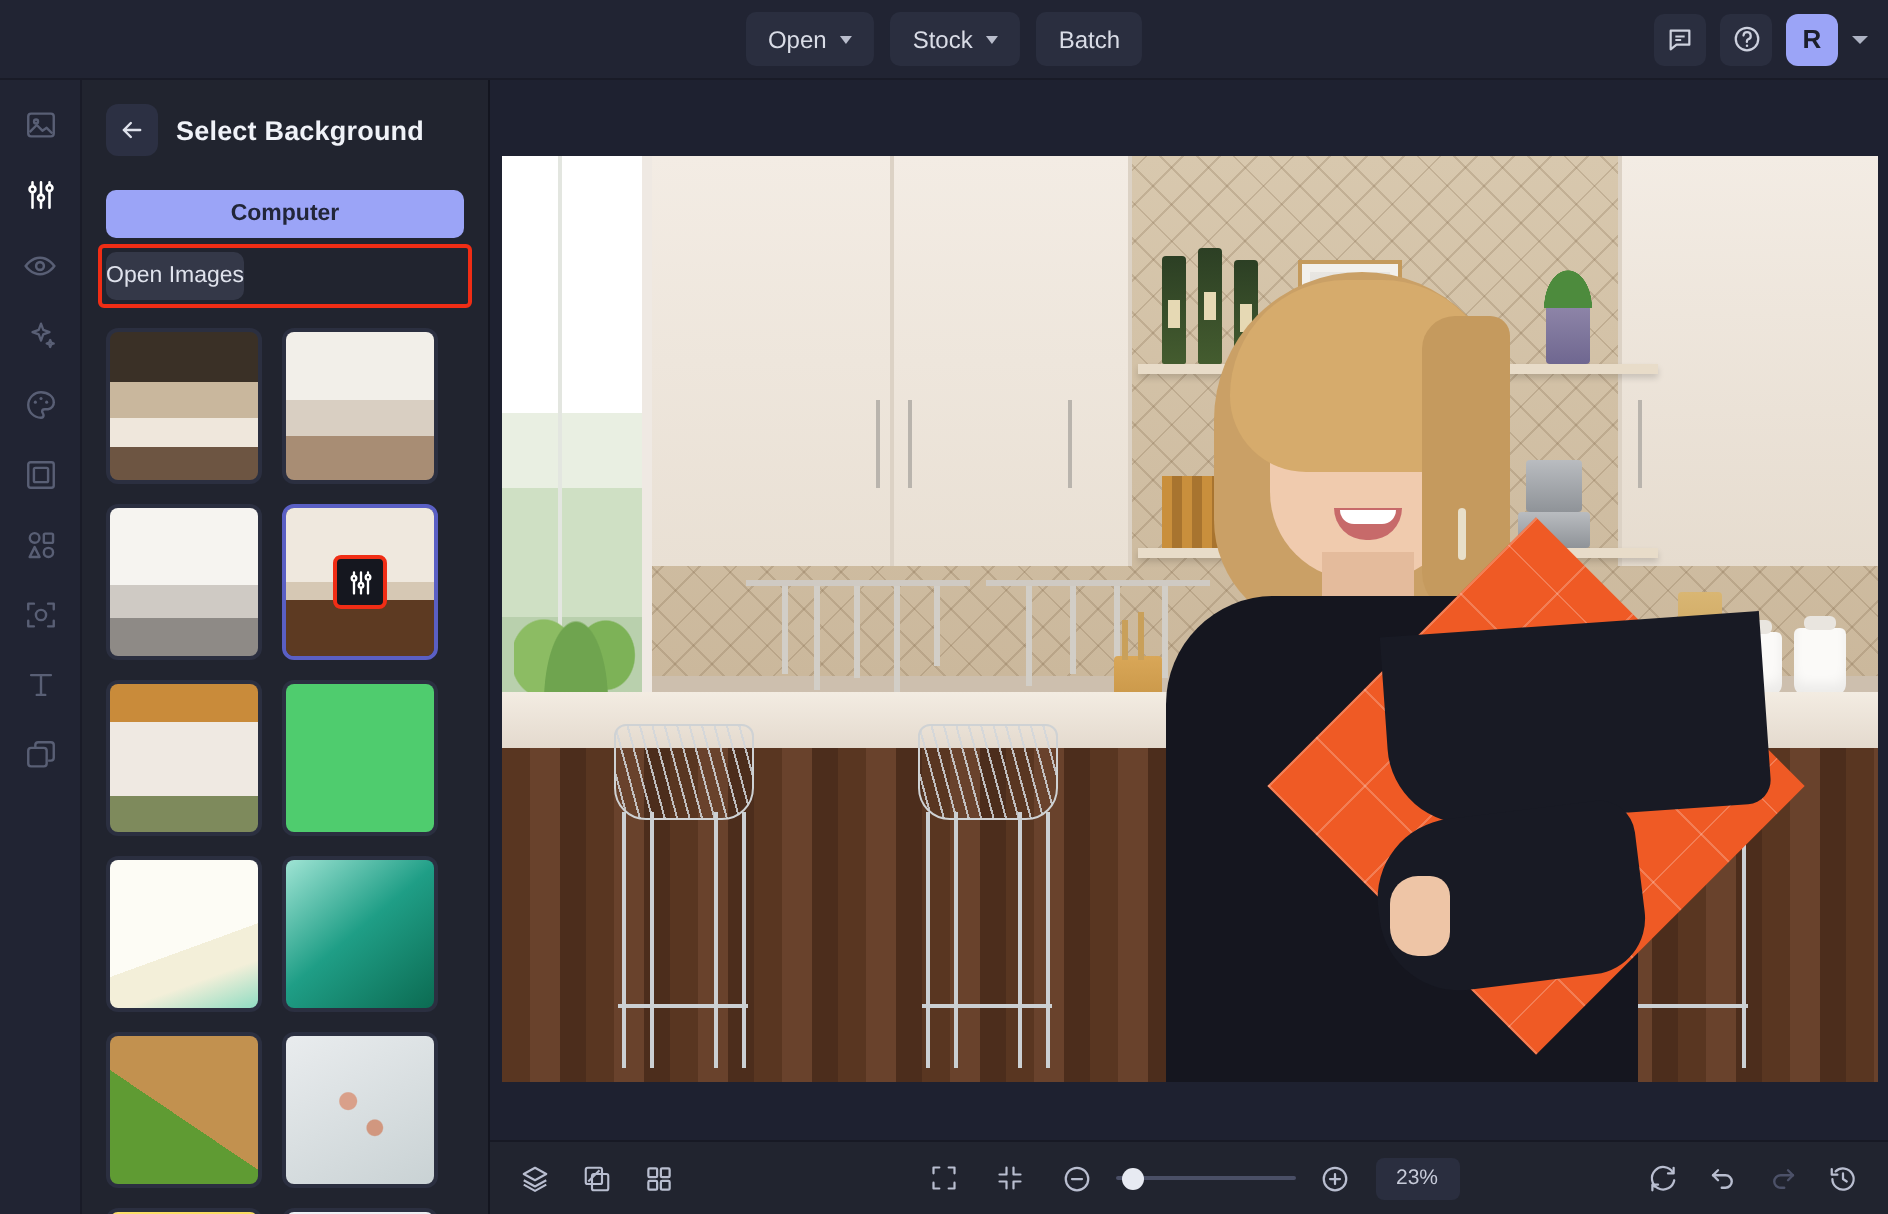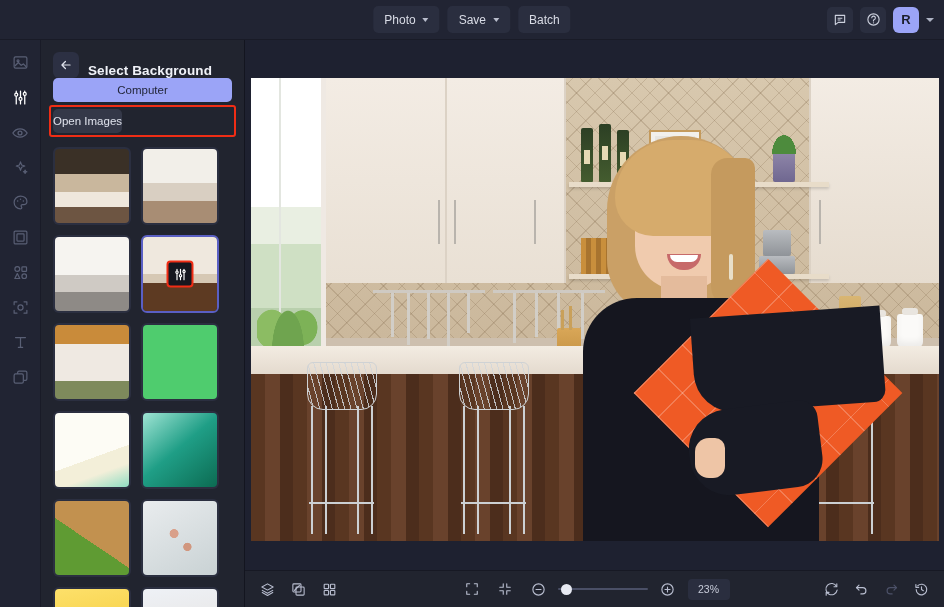--- a/index.html
+++ b/index.html
@@ -62,35 +62,35 @@
     cursor: pointer; color: #595f75;
   }
   .railbtn.active { color: #ffffff; }
 
   
   .panel {
     width: 204px; flex: 0 0 204px; background: #21242f;
     display: flex; flex-direction: column; min-height: 0;
     border-right: 1px solid #13151f;
   }
-  .panel-head { display: flex; align-items: flex-end; gap: 9px; padding: 12px 10px 0 12px; }
+  .panel-head { display: flex; align-items: center; gap: 9px; padding: 12px 10px 17px 12px; }
   .backbtn {
     width: 26px; height: 26px; border-radius: 6px; background: #2c3043;
     display: flex; align-items: center; justify-content: center; cursor: pointer; color: #dfe2ec;
     flex: 0 0 26px;
   }
   .panel-title { font-size: 13.5px; font-weight: bold; color: #f0f2f8; letter-spacing: .1px; }
 
   .seg { padding: 0 12px; display: flex; flex-direction: column; gap: 7px; }
   .segbtn {
     height: 24px; border-radius: 5px; font-size: 11.5px;
     display: flex; align-items: center; justify-content: center; cursor: pointer;
     border: none; font-family: inherit;
   }
-  .segbtn.primary { background: #9ba4f7; color: #222639; }
+  .segbtn.primary { background: #9ba4f7; color: #222639; font-weight: bold; }
   .segbtn.ghost { background: #343848; color: #dfe2ec; }
   .hl-wrap { position: relative; }
   .hl-wrap::after {
     content: ""; position: absolute; inset: -4px -4px -4px -4px;
     border: 2.5px solid #f02d15; border-radius: 3px; pointer-events: none;
   }
 
   .thumbs {
     margin-top: 14px; padding: 0 10px 8px 12px;
     display: grid; grid-template-columns: repeat(2, 78px); gap: 10px;
@@ -232,25 +232,25 @@
 </style>
 </head>
 <body>
 
 <div id="app">
 
   <div class="topbar">
 
     <div class="topcenter">
       <button class="tbtn">
-        <span>Photo</span>
+        <span>Open</span>
         <span class="caret"></span>
       </button>
       <button class="tbtn">
-        <span>Save</span>
+        <span>Stock</span>
         <span class="caret"></span>
       </button>
       <button class="tbtn">
         <span>Batch</span>
       </button>
     </div>
 
     <div class="topright">
       <div class="iconbtn">
         <svg width="14" height="14" viewBox="0 0 24 24" fill="none" stroke="#cdd1de" stroke-width="1.9">

